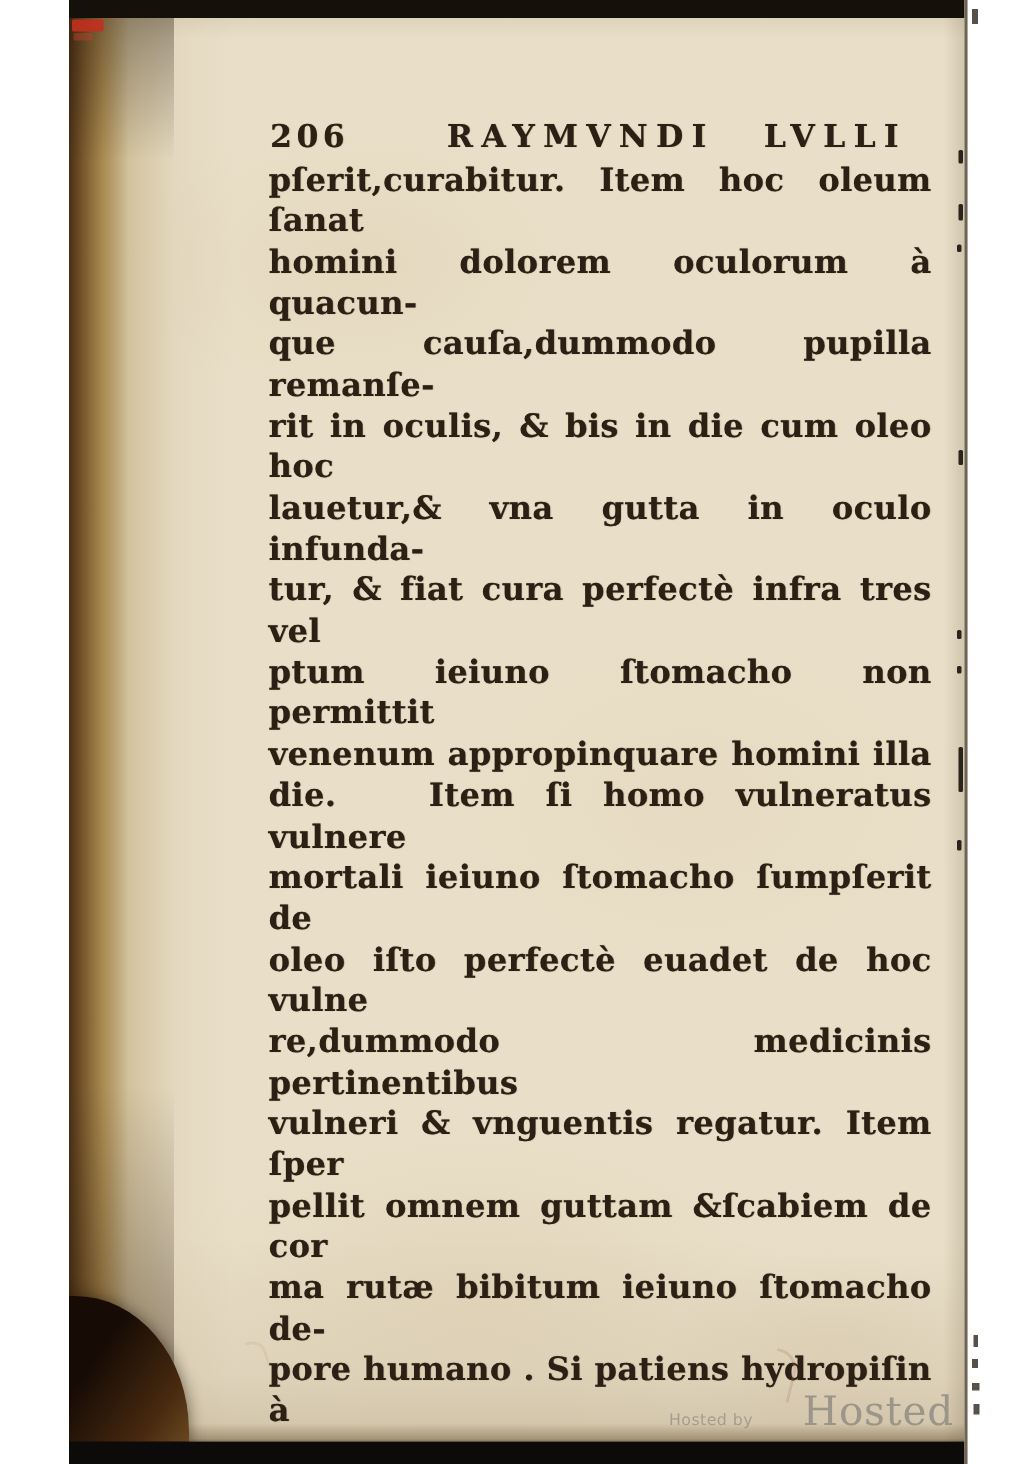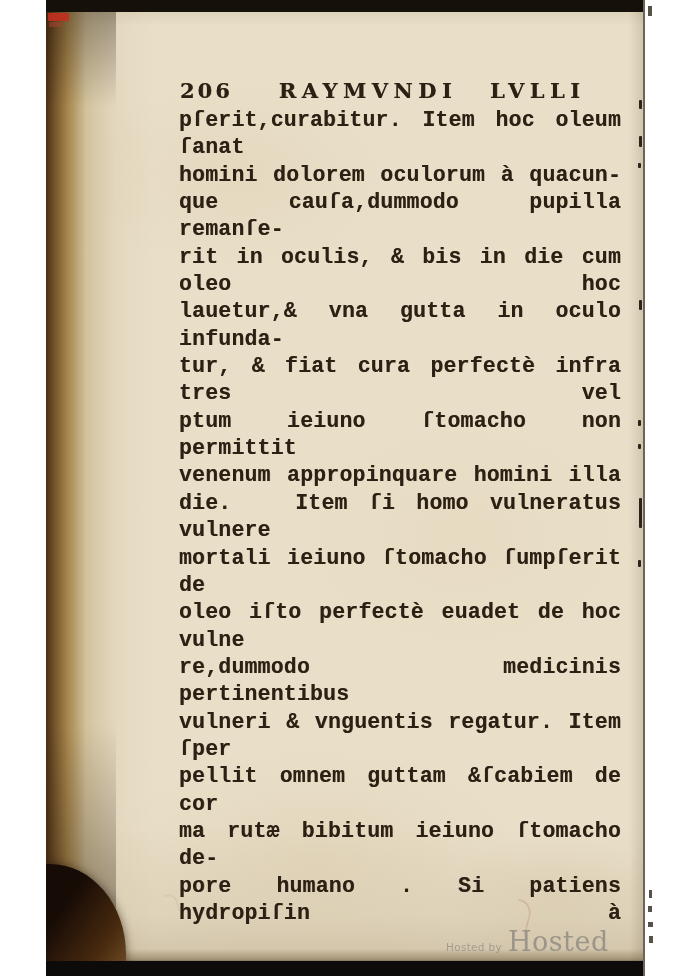--- a/index.html
+++ b/index.html
@@ -58,30 +58,30 @@
   .ghost-1{left:468px;top:900px;width:14px;height:32px;border-radius:0 14px 0 12px;transform:rotate(14deg);}
   .ghost-2{left:120px;top:893px;width:10px;height:18px;border-radius:0 10px 0 8px;opacity:0.5;transform:rotate(-18deg);}
 
   .edge-tick{position:absolute;background:#2a241c;width:3px;border-radius:1px;}
 
   
   .ink{color:#2b2013;font-weight:700;text-shadow:0.3px 0.3px 0.6px rgba(43,32,19,0.5);}
 
   .header{position:absolute;top:78px;left:134px;right:26px;display:flex;align-items:flex-end;font-size:21px;}
   .pagenum{letter-spacing:3px;}
-  .running-title{margin-left:46px;letter-spacing:5.5px;word-spacing:20px;}
+  .running-title{margin-left:65px;letter-spacing:5.5px;word-spacing:20px;}
 
   .textblock{
     position:absolute;top:107px;left:133px;width:442px;
     font-size:21.5px;line-height:27.35px;letter-spacing:0.2px;
   }
-  .line{text-align:justify;text-align-last:justify;white-space:normal;font-family:Liberation Mono, monospace;}
+  .line{text-align:justify;text-align-last:justify;white-space:normal;}
 
   
-  .watermark{position:absolute;left:400px;top:926px;width:190px;display:flex;align-items:baseline;justify-content:flex-start;pointer-events:none;}
+  .watermark{position:absolute;left:400px;top:926px;width:190px;display:flex;align-items:baseline;justify-content:space-between;pointer-events:none;}
   .wm-prefix{font-family:"DejaVu Sans", sans-serif;font-size:10.5px;color:#a49d8f;letter-spacing:0.3px;}
   .wm-brand{font-family:"DejaVu Serif", serif;font-size:27px;color:#9c968a;margin-left:6px;letter-spacing:0.5px;}
 
   .margin-tick{position:absolute;background:#57514a;}
 </style>
 </head>
 <body>
 
 <div class="stage">
 

